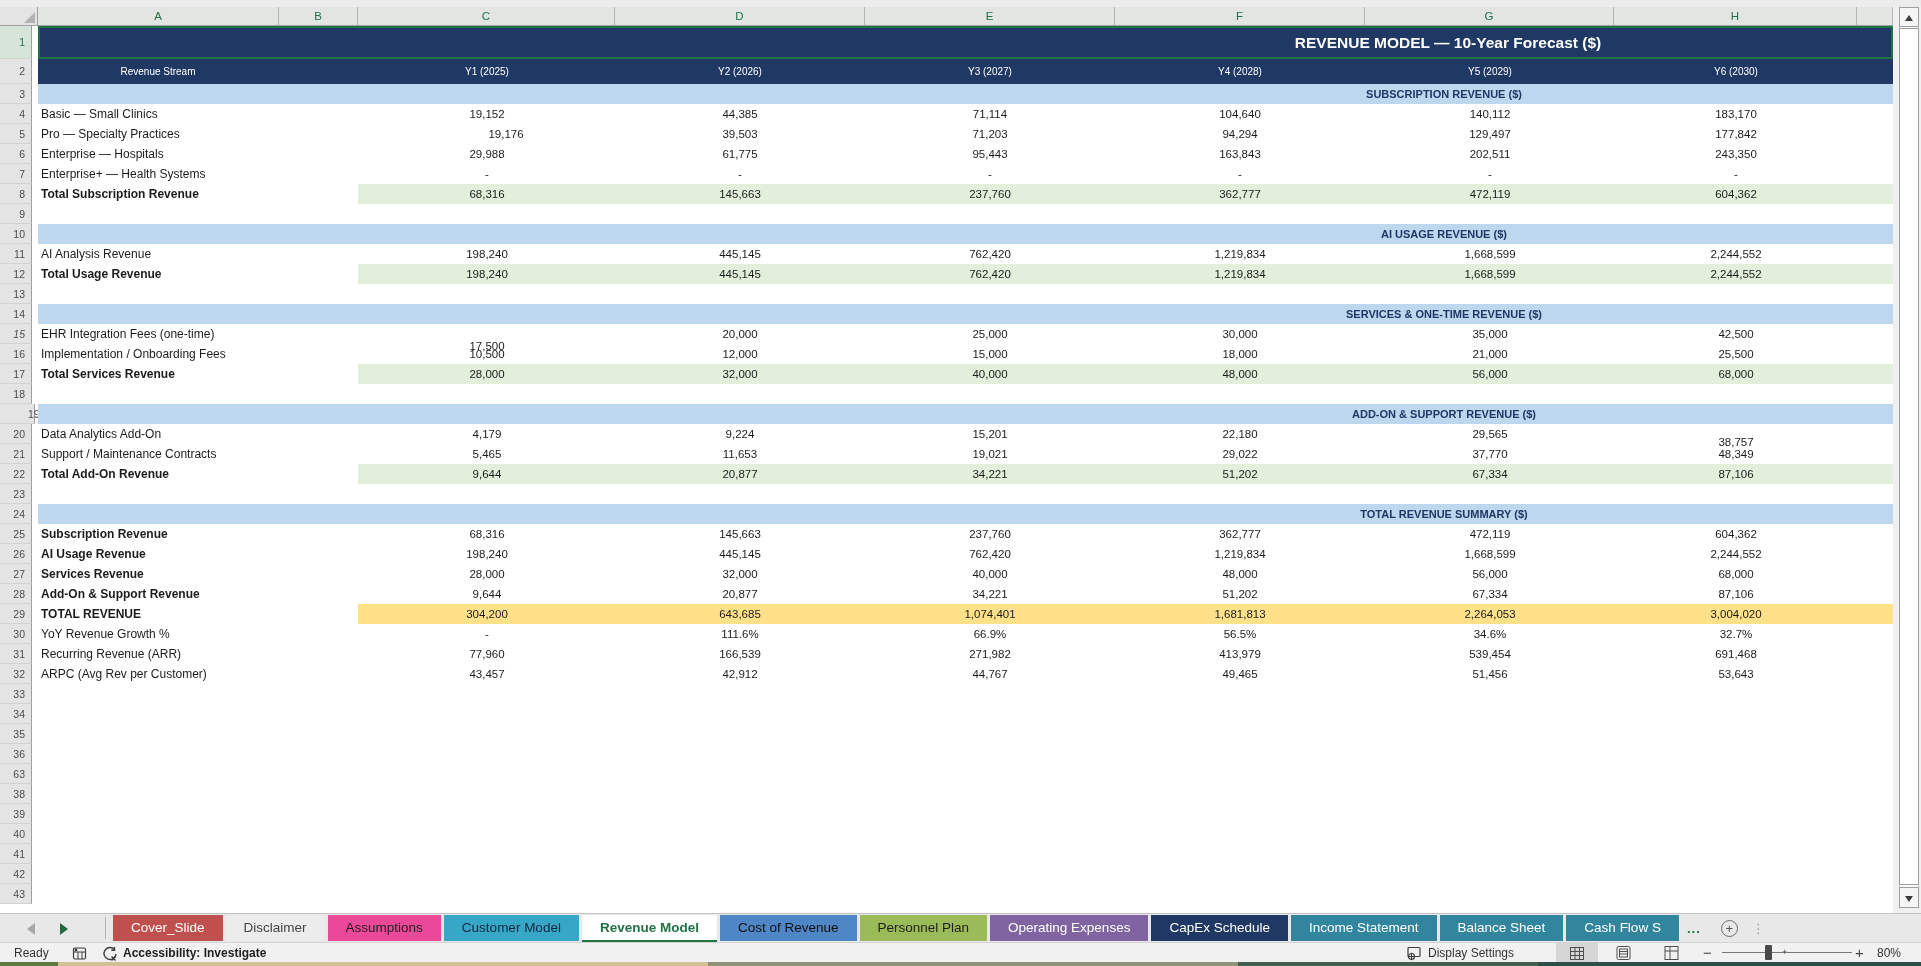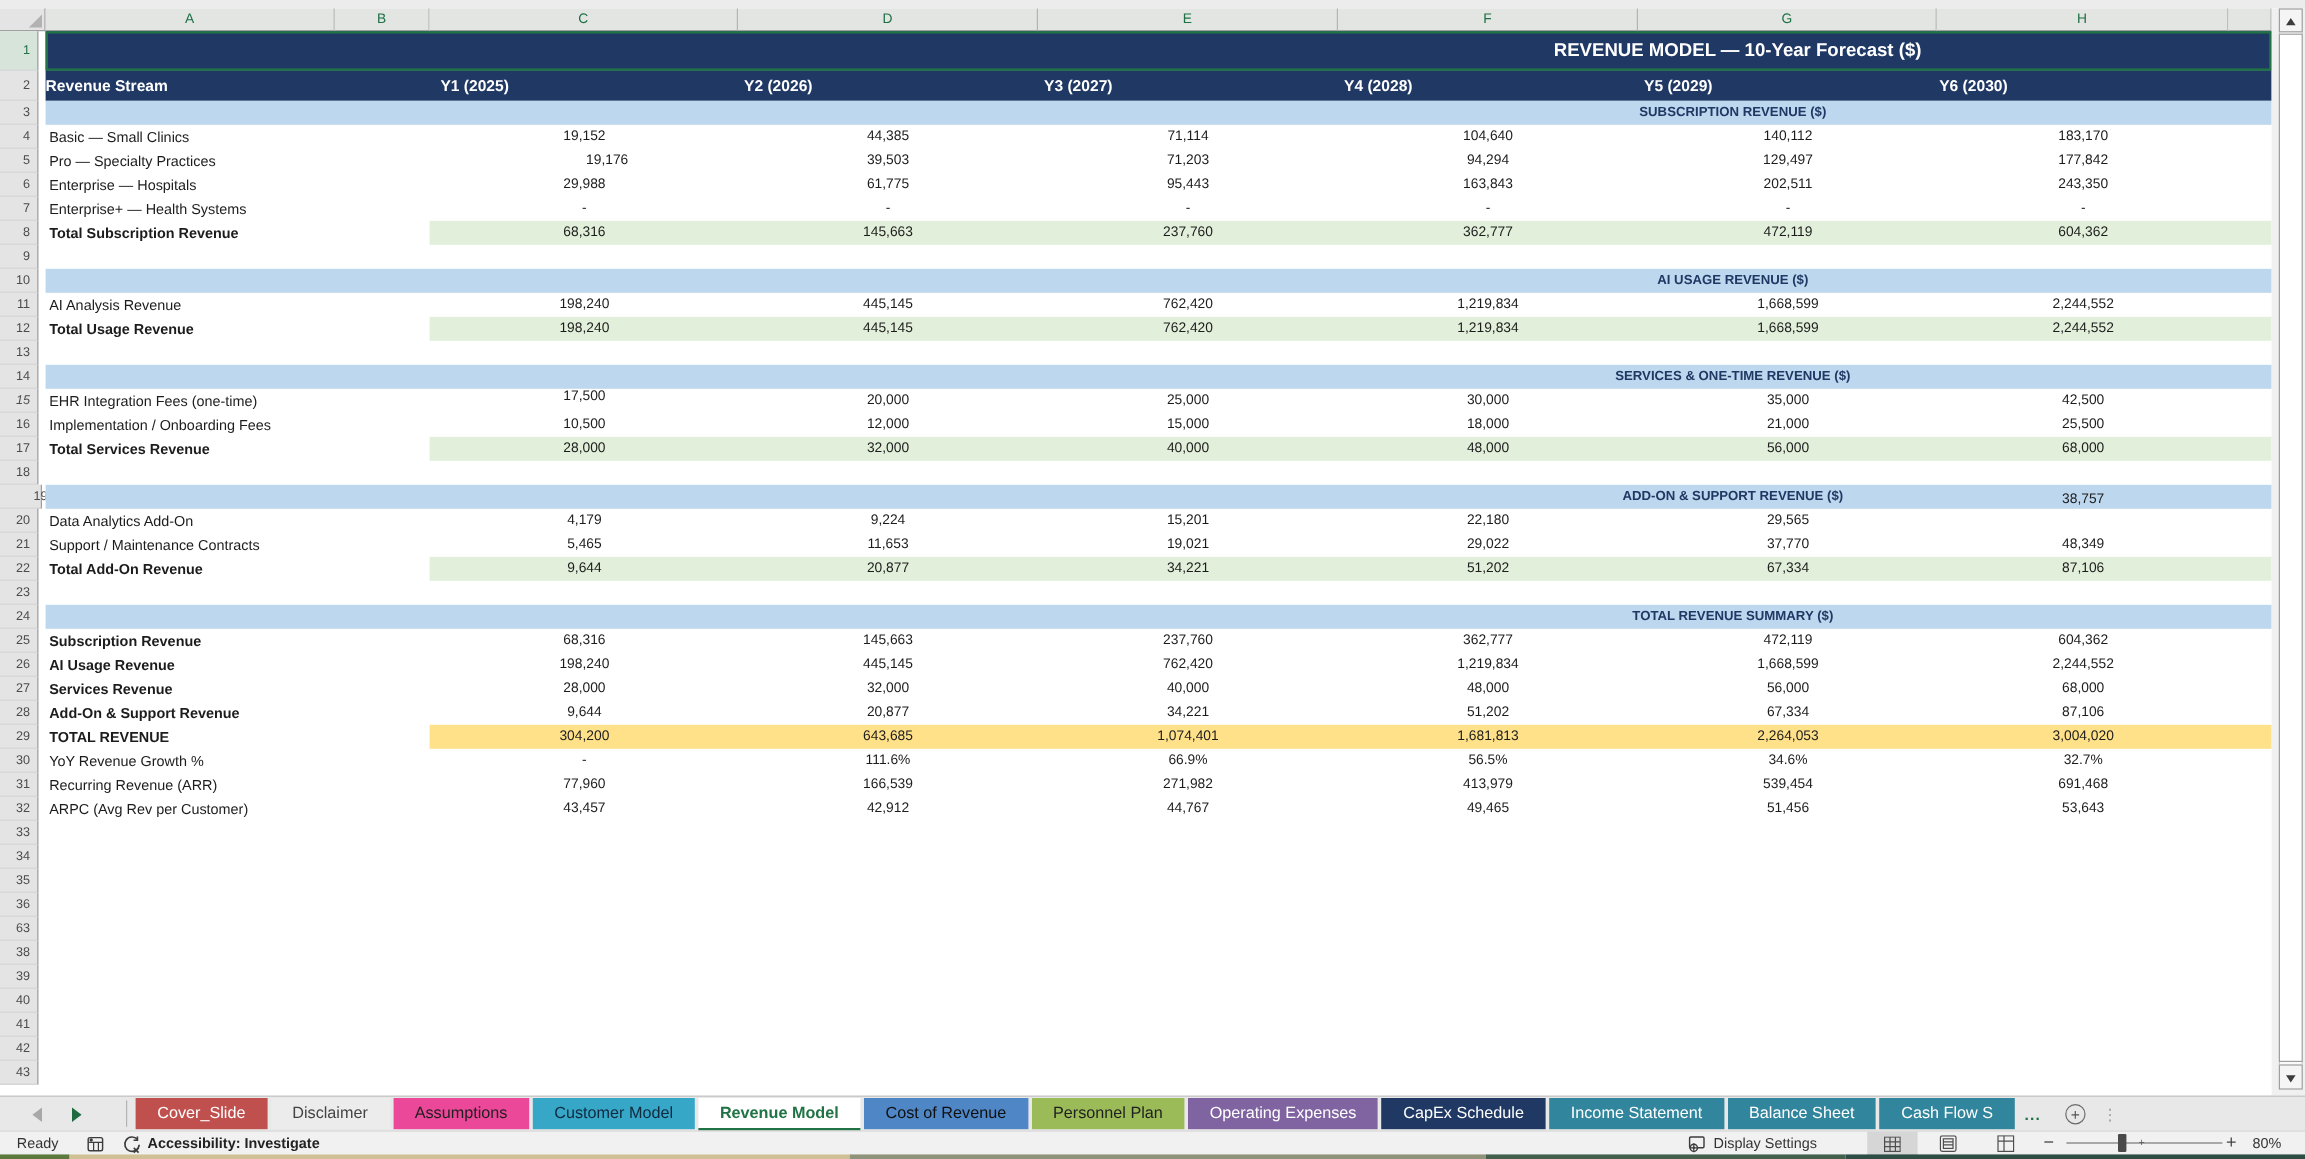--- a/index.html
+++ b/index.html
@@ -13,21 +13,21 @@
   .colhead{top:7px;height:19px;background:#e3e5e3;border-right:1px solid #b4b4b4;border-bottom:1px solid #9f9f9f;box-sizing:border-box;
            color:#1e7145;font-size:11.5px;line-height:18px;text-align:center;}
   .rowhead{left:0;width:38px;background:#e4e4e4;border-right:1px solid #9f9f9f;border-bottom:1px solid #d2d2d2;box-sizing:border-box;
            color:#4c4c4c;font-size:10.5px;text-align:right;padding-right:6px;width:32px;}
   .rowhead.sel{background:#d6e4da;color:#1e7145;}
   #gridbg{left:38px;top:26px;width:1855px;height:887px;background:#ffffff;}
   .band{left:38px;width:1855px;}
   .celllabel{color:#1c1c1c;font-size:12px;white-space:nowrap;overflow:hidden;}
   .cellval{color:#1c1c1c;font-size:11.5px;text-align:center;white-space:nowrap;}
   .sectlabel{color:#1F3864;font-weight:bold;font-size:11px;text-align:center;white-space:nowrap;}
-  .hdrlabel{color:#ffffff;font-weight:bold;font-size:13px;text-align:left;white-space:nowrap;}
+  .hdrlabel{color:#ffffff;font-weight:normal;font-size:10px;text-align:center;white-space:nowrap;}
   #selborder{left:38px;top:26px;width:1855px;height:33px;border:2px solid #217346;box-sizing:border-box;pointer-events:none;}
   
   #vsb-area{left:1893px;top:7px;width:28px;height:906px;background:#f0f0f0;}
   .sbbtn{left:1899px;width:20px;background:#f5f5f5;border:1px solid #9f9f9f;box-sizing:border-box;}
   .sbtri-up{position:absolute;left:5px;top:7px;width:0;height:0;border-left:4.5px solid transparent;border-right:4.5px solid transparent;border-bottom:6px solid #3c3c3c;}
   .sbtri-dn{position:absolute;left:5px;top:8px;width:0;height:0;border-left:4.5px solid transparent;border-right:4.5px solid transparent;border-top:6px solid #3c3c3c;}
   #vsb-track{left:1899px;top:26px;width:20px;height:861px;background:#fafafa;border-left:1px solid #c9c9c9;border-right:1px solid #c9c9c9;box-sizing:border-box;}
   #vsb-thumb{left:1899px;top:28px;width:20px;height:857px;background:#ffffff;border:1px solid #9f9f9f;box-sizing:border-box;}
   
   #tabbar{left:0;top:913px;width:1921px;height:29px;background:#e8e8e8;border-top:1px solid #c2c2c2;box-sizing:border-box;}
@@ -181,21 +181,21 @@
       <div class="celllabel" style="position: absolute; top: 264px; height: 20px; line-height: 20px; left: 41px; width: 236px; font-weight: bold;">Total Usage Revenue</div>
       <div class="cellval" style="position: absolute; top: 264px; height: 20px; line-height: 20px; left: 387px; width: 200px;">198,240</div>
       <div class="cellval" style="position: absolute; top: 264px; height: 20px; line-height: 20px; left: 640px; width: 200px;">445,145</div>
       <div class="cellval" style="position: absolute; top: 264px; height: 20px; line-height: 20px; left: 890px; width: 200px;">762,420</div>
       <div class="cellval" style="position: absolute; top: 264px; height: 20px; line-height: 20px; left: 1140px; width: 200px;">1,219,834</div>
       <div class="cellval" style="position: absolute; top: 264px; height: 20px; line-height: 20px; left: 1390px; width: 200px;">1,668,599</div>
       <div class="cellval" style="position: absolute; top: 264px; height: 20px; line-height: 20px; left: 1636px; width: 200px;">2,244,552</div>
       <div class="band" style="position: absolute; top: 304px; height: 20px; line-height: 20px; left: 38px; width: 1855px; background: rgb(189, 215, 238);"></div>
       <div class="sectlabel" style="position: absolute; top: 304px; height: 20px; line-height: 20px; left: 1184px; width: 520px;">SERVICES &amp; ONE-TIME REVENUE ($)</div>
       <div class="celllabel" style="position: absolute; top: 324px; height: 20px; line-height: 20px; left: 41px; width: 236px; font-weight: normal;">EHR Integration Fees (one-time)</div>
-      <div class="cellval" style="position: absolute; top: 320px; height: 20px; line-height: 20px; left: 387px; width: 200px;">17,500</div>
+      <div class="cellval" style="position: absolute; top: 336px; height: 20px; line-height: 20px; left: 387px; width: 200px;">17,500</div>
       <div class="cellval" style="position: absolute; top: 324px; height: 20px; line-height: 20px; left: 640px; width: 200px;">20,000</div>
       <div class="cellval" style="position: absolute; top: 324px; height: 20px; line-height: 20px; left: 890px; width: 200px;">25,000</div>
       <div class="cellval" style="position: absolute; top: 324px; height: 20px; line-height: 20px; left: 1140px; width: 200px;">30,000</div>
       <div class="cellval" style="position: absolute; top: 324px; height: 20px; line-height: 20px; left: 1390px; width: 200px;">35,000</div>
       <div class="cellval" style="position: absolute; top: 324px; height: 20px; line-height: 20px; left: 1636px; width: 200px;">42,500</div>
       <div class="celllabel" style="position: absolute; top: 344px; height: 20px; line-height: 20px; left: 41px; width: 236px; font-weight: normal;">Implementation / Onboarding Fees</div>
       <div class="cellval" style="position: absolute; top: 344px; height: 20px; line-height: 20px; left: 387px; width: 200px;">10,500</div>
       <div class="cellval" style="position: absolute; top: 344px; height: 20px; line-height: 20px; left: 640px; width: 200px;">12,000</div>
       <div class="cellval" style="position: absolute; top: 344px; height: 20px; line-height: 20px; left: 890px; width: 200px;">15,000</div>
       <div class="cellval" style="position: absolute; top: 344px; height: 20px; line-height: 20px; left: 1140px; width: 200px;">18,000</div>
@@ -210,21 +210,21 @@
       <div class="cellval" style="position: absolute; top: 364px; height: 20px; line-height: 20px; left: 1390px; width: 200px;">56,000</div>
       <div class="cellval" style="position: absolute; top: 364px; height: 20px; line-height: 20px; left: 1636px; width: 200px;">68,000</div>
       <div class="band" style="position: absolute; top: 404px; height: 20px; line-height: 20px; left: 38px; width: 1855px; background: rgb(189, 215, 238);"></div>
       <div class="sectlabel" style="position: absolute; top: 404px; height: 20px; line-height: 20px; left: 1184px; width: 520px;">ADD-ON &amp; SUPPORT REVENUE ($)</div>
       <div class="celllabel" style="position: absolute; top: 424px; height: 20px; line-height: 20px; left: 41px; width: 236px; font-weight: normal;">Data Analytics Add-On</div>
       <div class="cellval" style="position: absolute; top: 424px; height: 20px; line-height: 20px; left: 387px; width: 200px;">4,179</div>
       <div class="cellval" style="position: absolute; top: 424px; height: 20px; line-height: 20px; left: 640px; width: 200px;">9,224</div>
       <div class="cellval" style="position: absolute; top: 424px; height: 20px; line-height: 20px; left: 890px; width: 200px;">15,201</div>
       <div class="cellval" style="position: absolute; top: 424px; height: 20px; line-height: 20px; left: 1140px; width: 200px;">22,180</div>
       <div class="cellval" style="position: absolute; top: 424px; height: 20px; line-height: 20px; left: 1390px; width: 200px;">29,565</div>
-      <div class="cellval" style="position: absolute; top: 406px; height: 20px; line-height: 20px; left: 1636px; width: 200px;">38,757</div>
+      <div class="cellval" style="position: absolute; top: 432px; height: 20px; line-height: 20px; left: 1636px; width: 200px;">38,757</div>
       <div class="celllabel" style="position: absolute; top: 444px; height: 20px; line-height: 20px; left: 41px; width: 236px; font-weight: normal;">Support / Maintenance Contracts</div>
       <div class="cellval" style="position: absolute; top: 444px; height: 20px; line-height: 20px; left: 387px; width: 200px;">5,465</div>
       <div class="cellval" style="position: absolute; top: 444px; height: 20px; line-height: 20px; left: 640px; width: 200px;">11,653</div>
       <div class="cellval" style="position: absolute; top: 444px; height: 20px; line-height: 20px; left: 890px; width: 200px;">19,021</div>
       <div class="cellval" style="position: absolute; top: 444px; height: 20px; line-height: 20px; left: 1140px; width: 200px;">29,022</div>
       <div class="cellval" style="position: absolute; top: 444px; height: 20px; line-height: 20px; left: 1390px; width: 200px;">37,770</div>
       <div class="cellval" style="position: absolute; top: 444px; height: 20px; line-height: 20px; left: 1636px; width: 200px;">48,349</div>
       <div style="position: absolute; top: 464px; height: 20px; line-height: 20px; left: 358px; width: 1535px; background: rgb(226, 239, 218);"></div>
       <div class="celllabel" style="position: absolute; top: 464px; height: 20px; line-height: 20px; left: 41px; width: 236px; font-weight: bold;">Total Add-On Revenue</div>
       <div class="cellval" style="position: absolute; top: 464px; height: 20px; line-height: 20px; left: 387px; width: 200px;">9,644</div>

